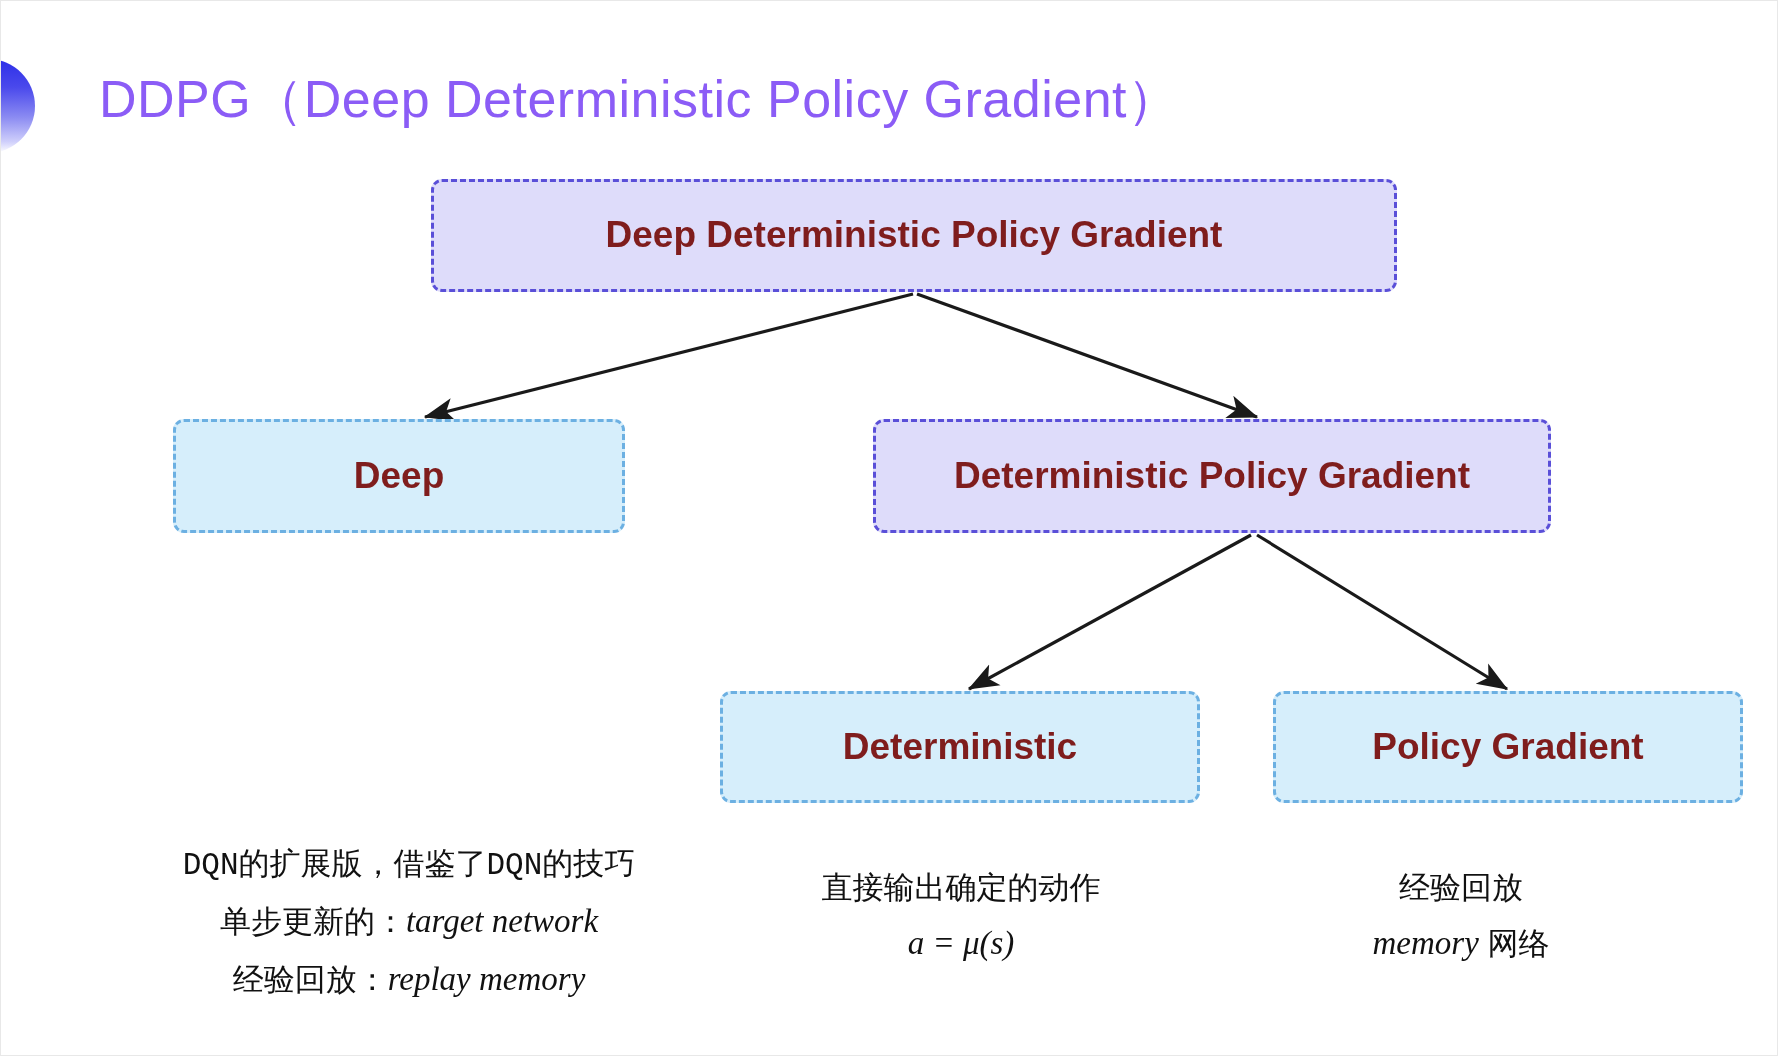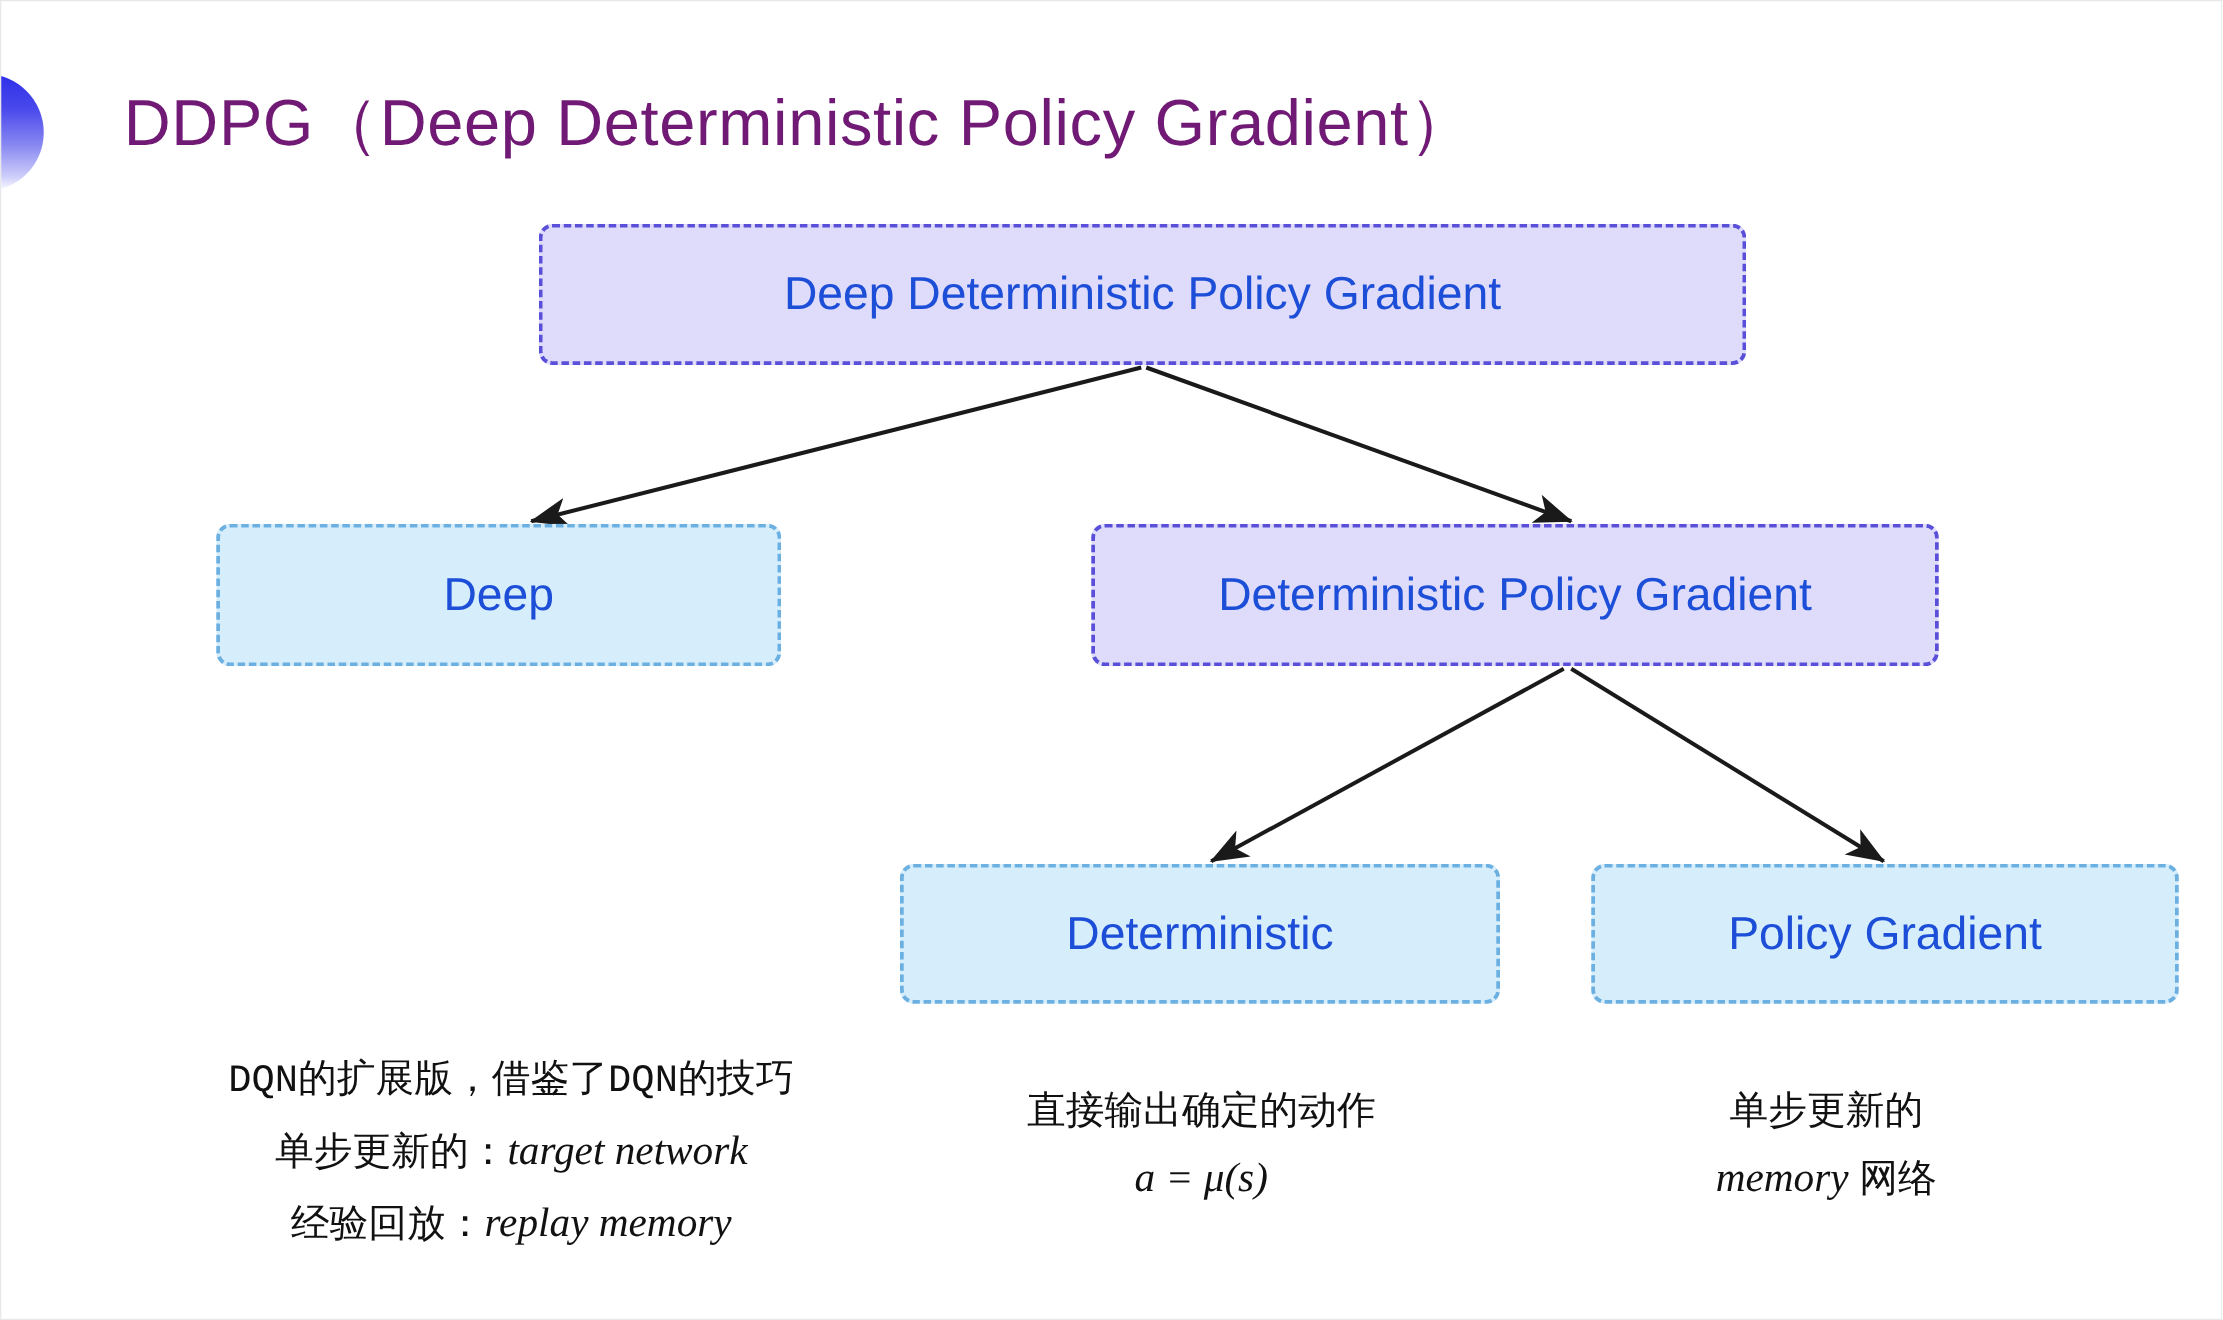--- a/index.html
+++ b/index.html
@@ -31,40 +31,40 @@
     border-radius: 0 56px 56px 0;
     background: linear-gradient(180deg, #2d2fe8 0%, #4a49ec 30%, #8b8bf2 62%, #cfcffb 88%, #ffffff 100%);
   }
 
   #page-title {
     position: absolute;
     left: 98px;
     top: 70px;
     font-size: 52px;
     font-weight: 400;
-    color: #701a75;
+    color: #8b5cf6;
     letter-spacing: 0.5px;
     white-space: nowrap;
     line-height: 1.1;
   }
 
   
   .node {
     position: absolute;
     display: flex;
     align-items: center;
     justify-content: center;
     border-radius: 11px;
     text-align: center;
   }
 
   .node-label {
     font-size: 37px;
-    font-weight: 400;
-    color: #1d4ed8;
+    font-weight: 700;
+    color: #7f1d1d;
     white-space: nowrap;
     line-height: 1.15;
   }
 
   .node.purple {
     background: #dedcfa;
     border: 3px dashed #5a4fd8;
   }
 
   .node.blue {
@@ -162,17 +162,17 @@
     <span class="cap-line"><span>单步更新的：</span><span class="mathit">target network</span></span>
     <span class="cap-line"><span>经验回放：</span><span class="mathit">replay memory</span></span>
   </div>
 
   <div class="caption" id="caption-det">
     <span class="cap-line">直接输出确定的动作</span>
     <span class="cap-line mathit">a = μ(s)</span>
   </div>
 
   <div class="caption" id="caption-pg">
-    <span class="cap-line">单步更新的</span>
+    <span class="cap-line">经验回放</span>
     <span class="cap-line"><span class="mathit">memory</span><span> 网络</span></span>
   </div>
 
 </div>
 
 </body></html>

